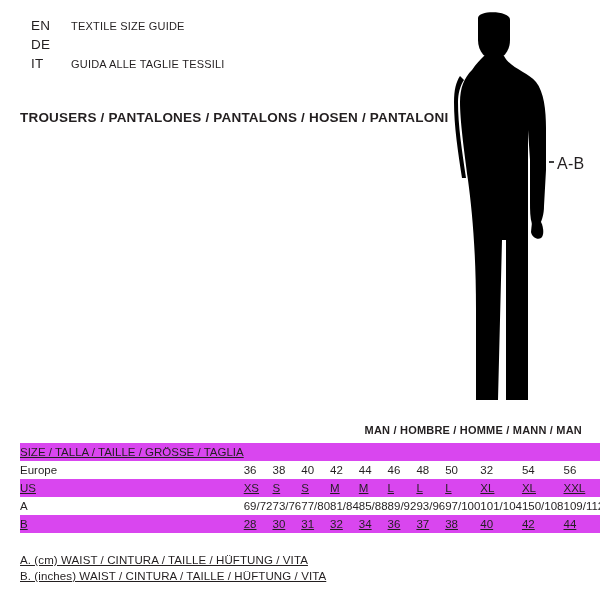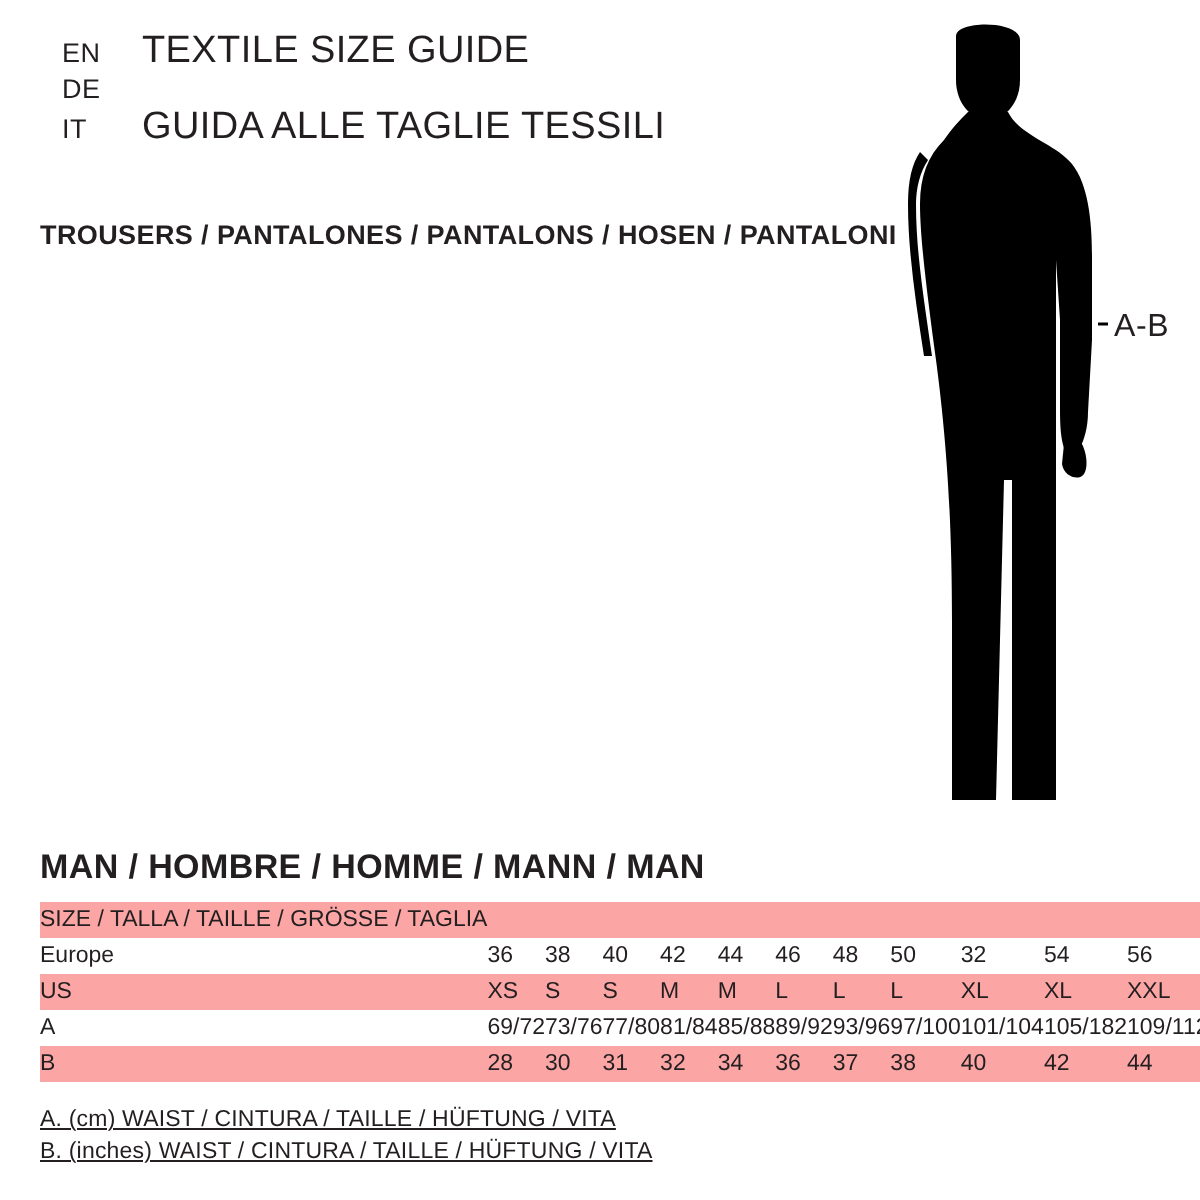--- a/index.html
+++ b/index.html
@@ -31,21 +31,21 @@
     font-size: 13.5px;
     letter-spacing: 0.2px;
   }
   .lang-code {
     width: 40px;
     flex: 0 0 40px;
     font-size: 13.5px;
   }
   .lang-name {
     flex: 1 1 auto;
-    font-size: 19px;
+    font-size: 11px;
   }
 
   .product-title {
     position: absolute;
     left: 20px;
     top: 110px;
     font-size: 13.5px;
     font-weight: bold;
     letter-spacing: 0.2px;
   }
@@ -69,40 +69,42 @@
   }
 
   
   .table-section {
     position: absolute;
     left: 20px;
     top: 424px;
     width: 562px;
   }
   .man-title {
-    font-size: 17px;
+    font-size: 11px;
     font-weight: bold;
     letter-spacing: 0.2px;
     margin-bottom: 7px;
+    text-align: right;
   }
   table.size-table {
     border-collapse: collapse;
     width: 562px;
     font-size: 11.5px;
   }
   table.size-table td {
     padding: 3px 0 3px 0;
     white-space: nowrap;
     text-align: left;
   }
   table.size-table tr.header-row td {
     font-weight: normal;
   }
   tr.shaded td {
-    background: #fca5a5;
+    background: #d946ef;
+    text-decoration: underline;
   }
   td.label-col {
     width: 92px;
     padding-left: 3px;
   }
   td.val {
     width: 42px;
   }
 
   .footnotes {
@@ -213,21 +215,21 @@
         <td class="label-col">A</td>
         <td class="val">69/72</td>
         <td class="val">73/76</td>
         <td class="val">77/80</td>
         <td class="val">81/84</td>
         <td class="val">85/88</td>
         <td class="val">89/92</td>
         <td class="val">93/96</td>
         <td class="val">97/100</td>
         <td class="val">101/104</td>
-        <td class="val">105/182</td>
+        <td class="val">150/108</td>
         <td class="val">109/112</td>
       </tr>
       <tr class="shaded">
         <td class="label-col">B</td>
         <td class="val">28</td>
         <td class="val">30</td>
         <td class="val">31</td>
         <td class="val">32</td>
         <td class="val">34</td>
         <td class="val">36</td>

